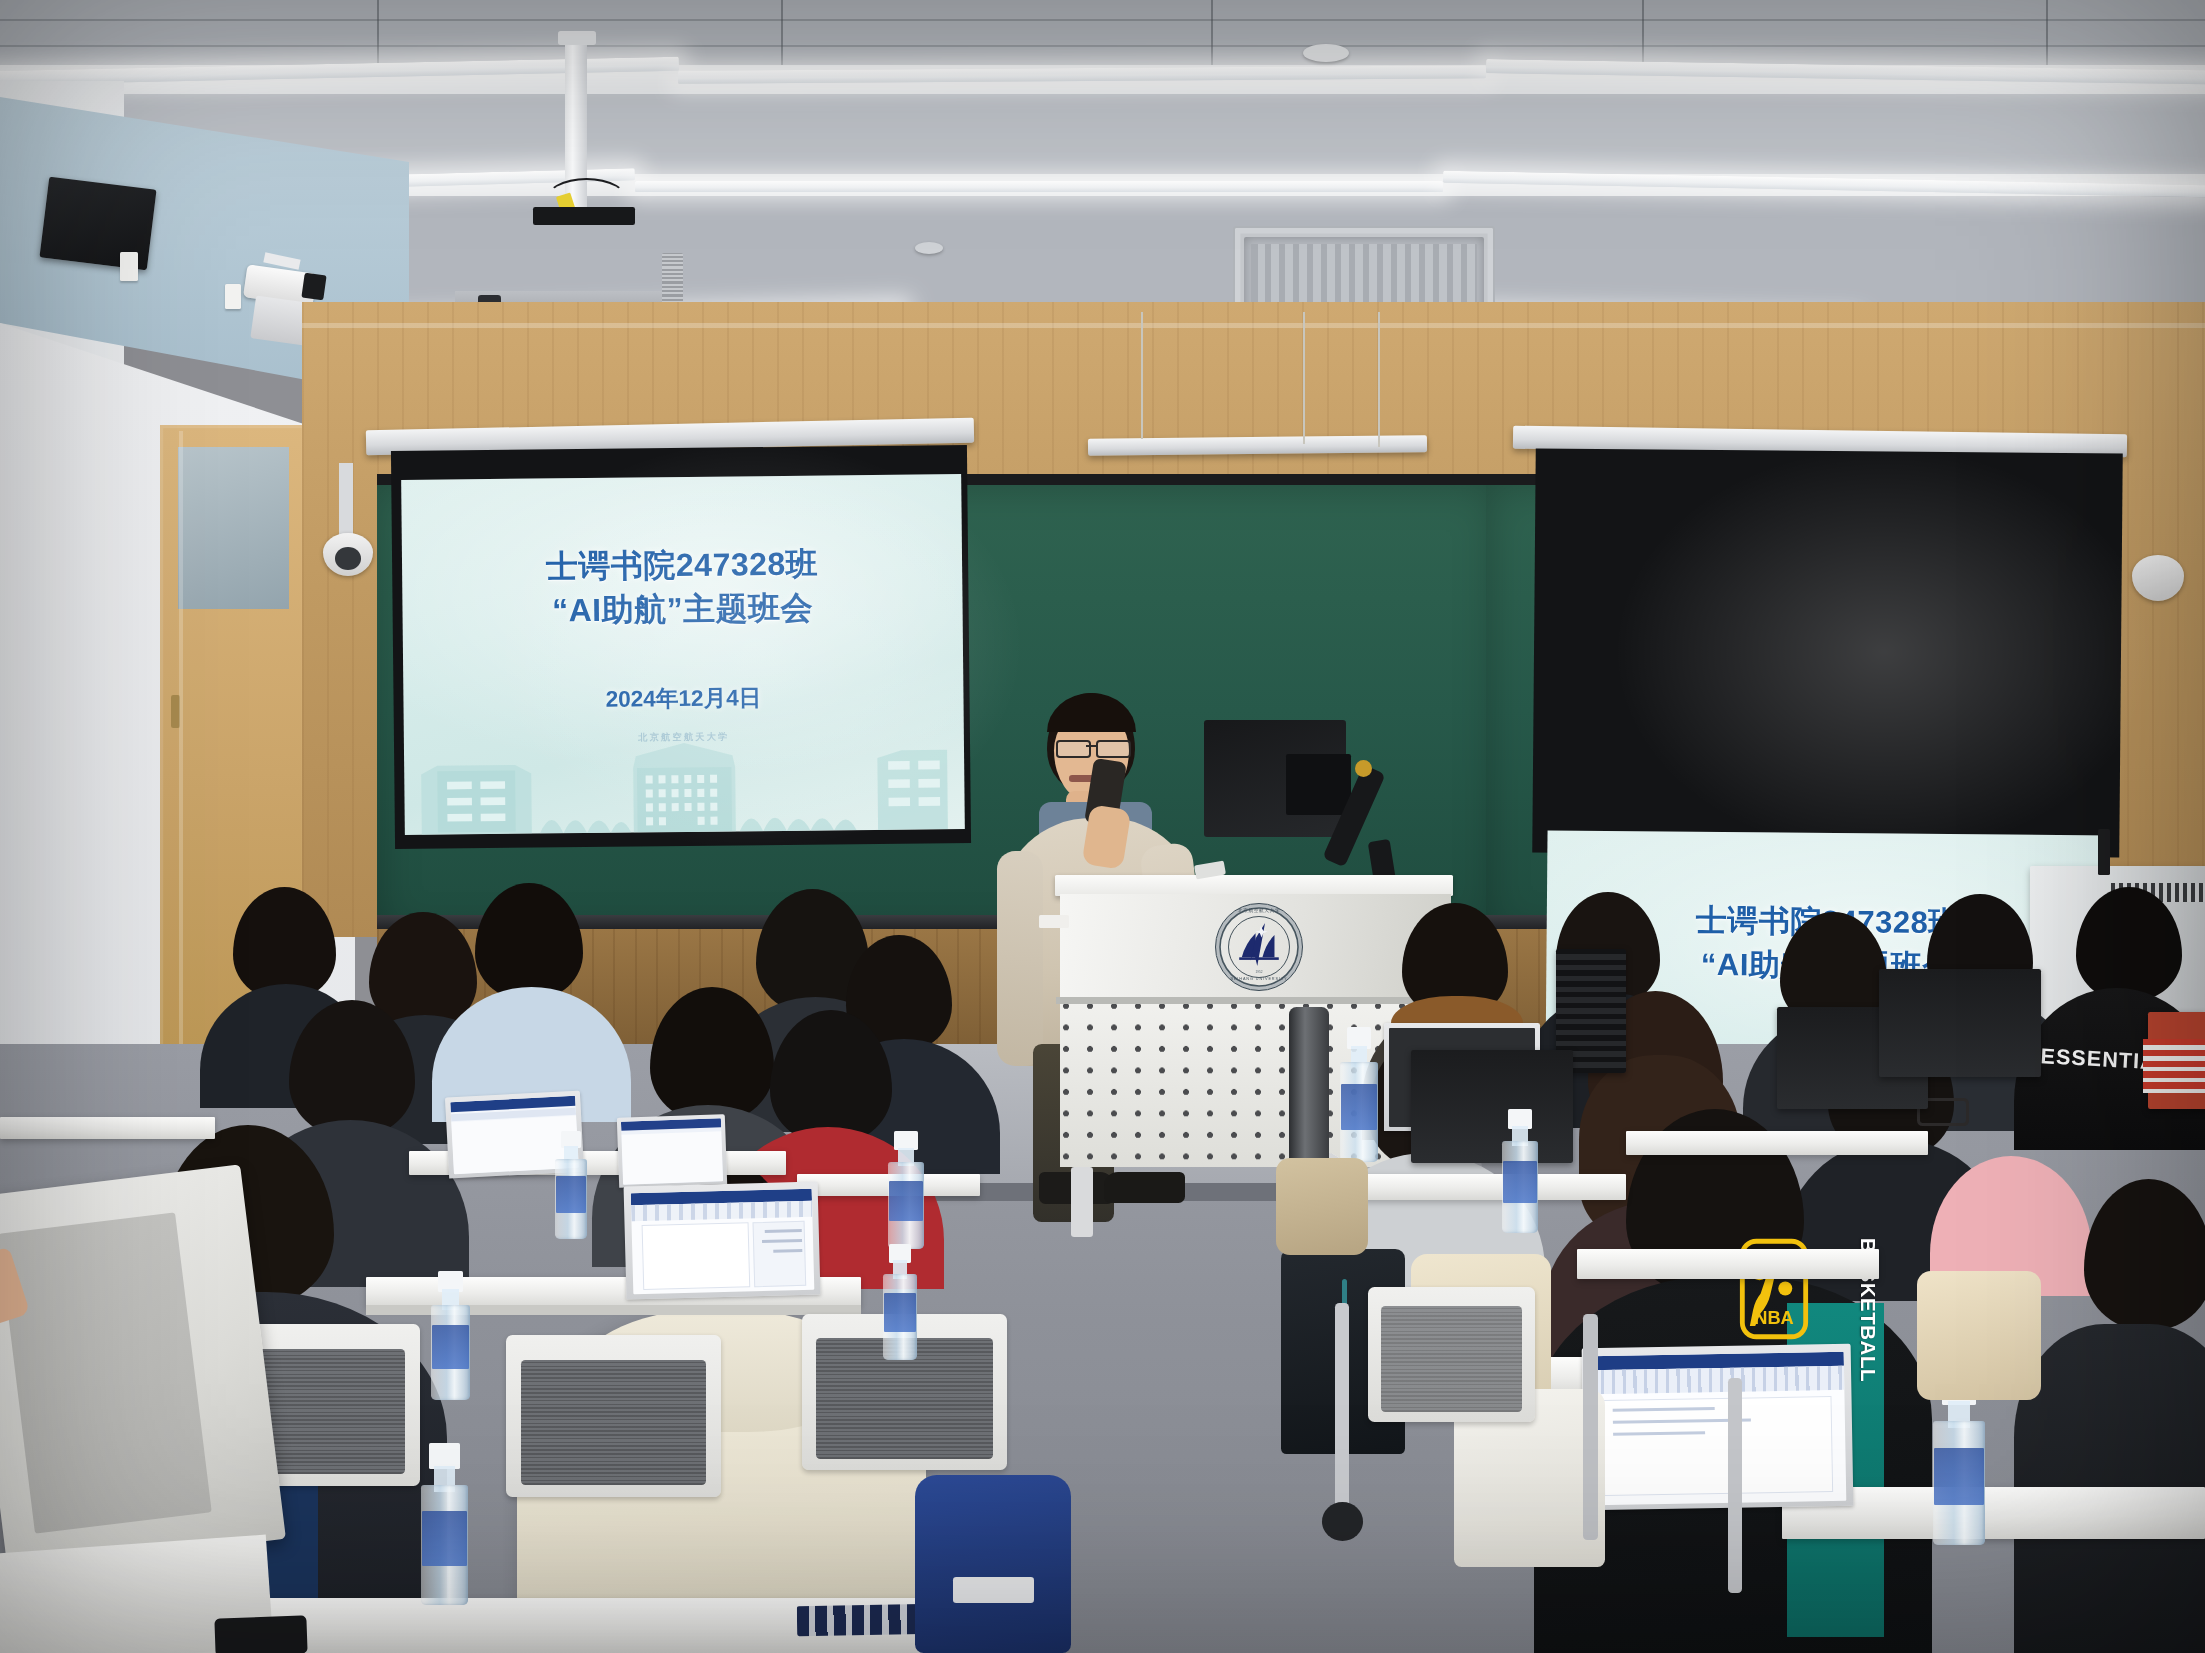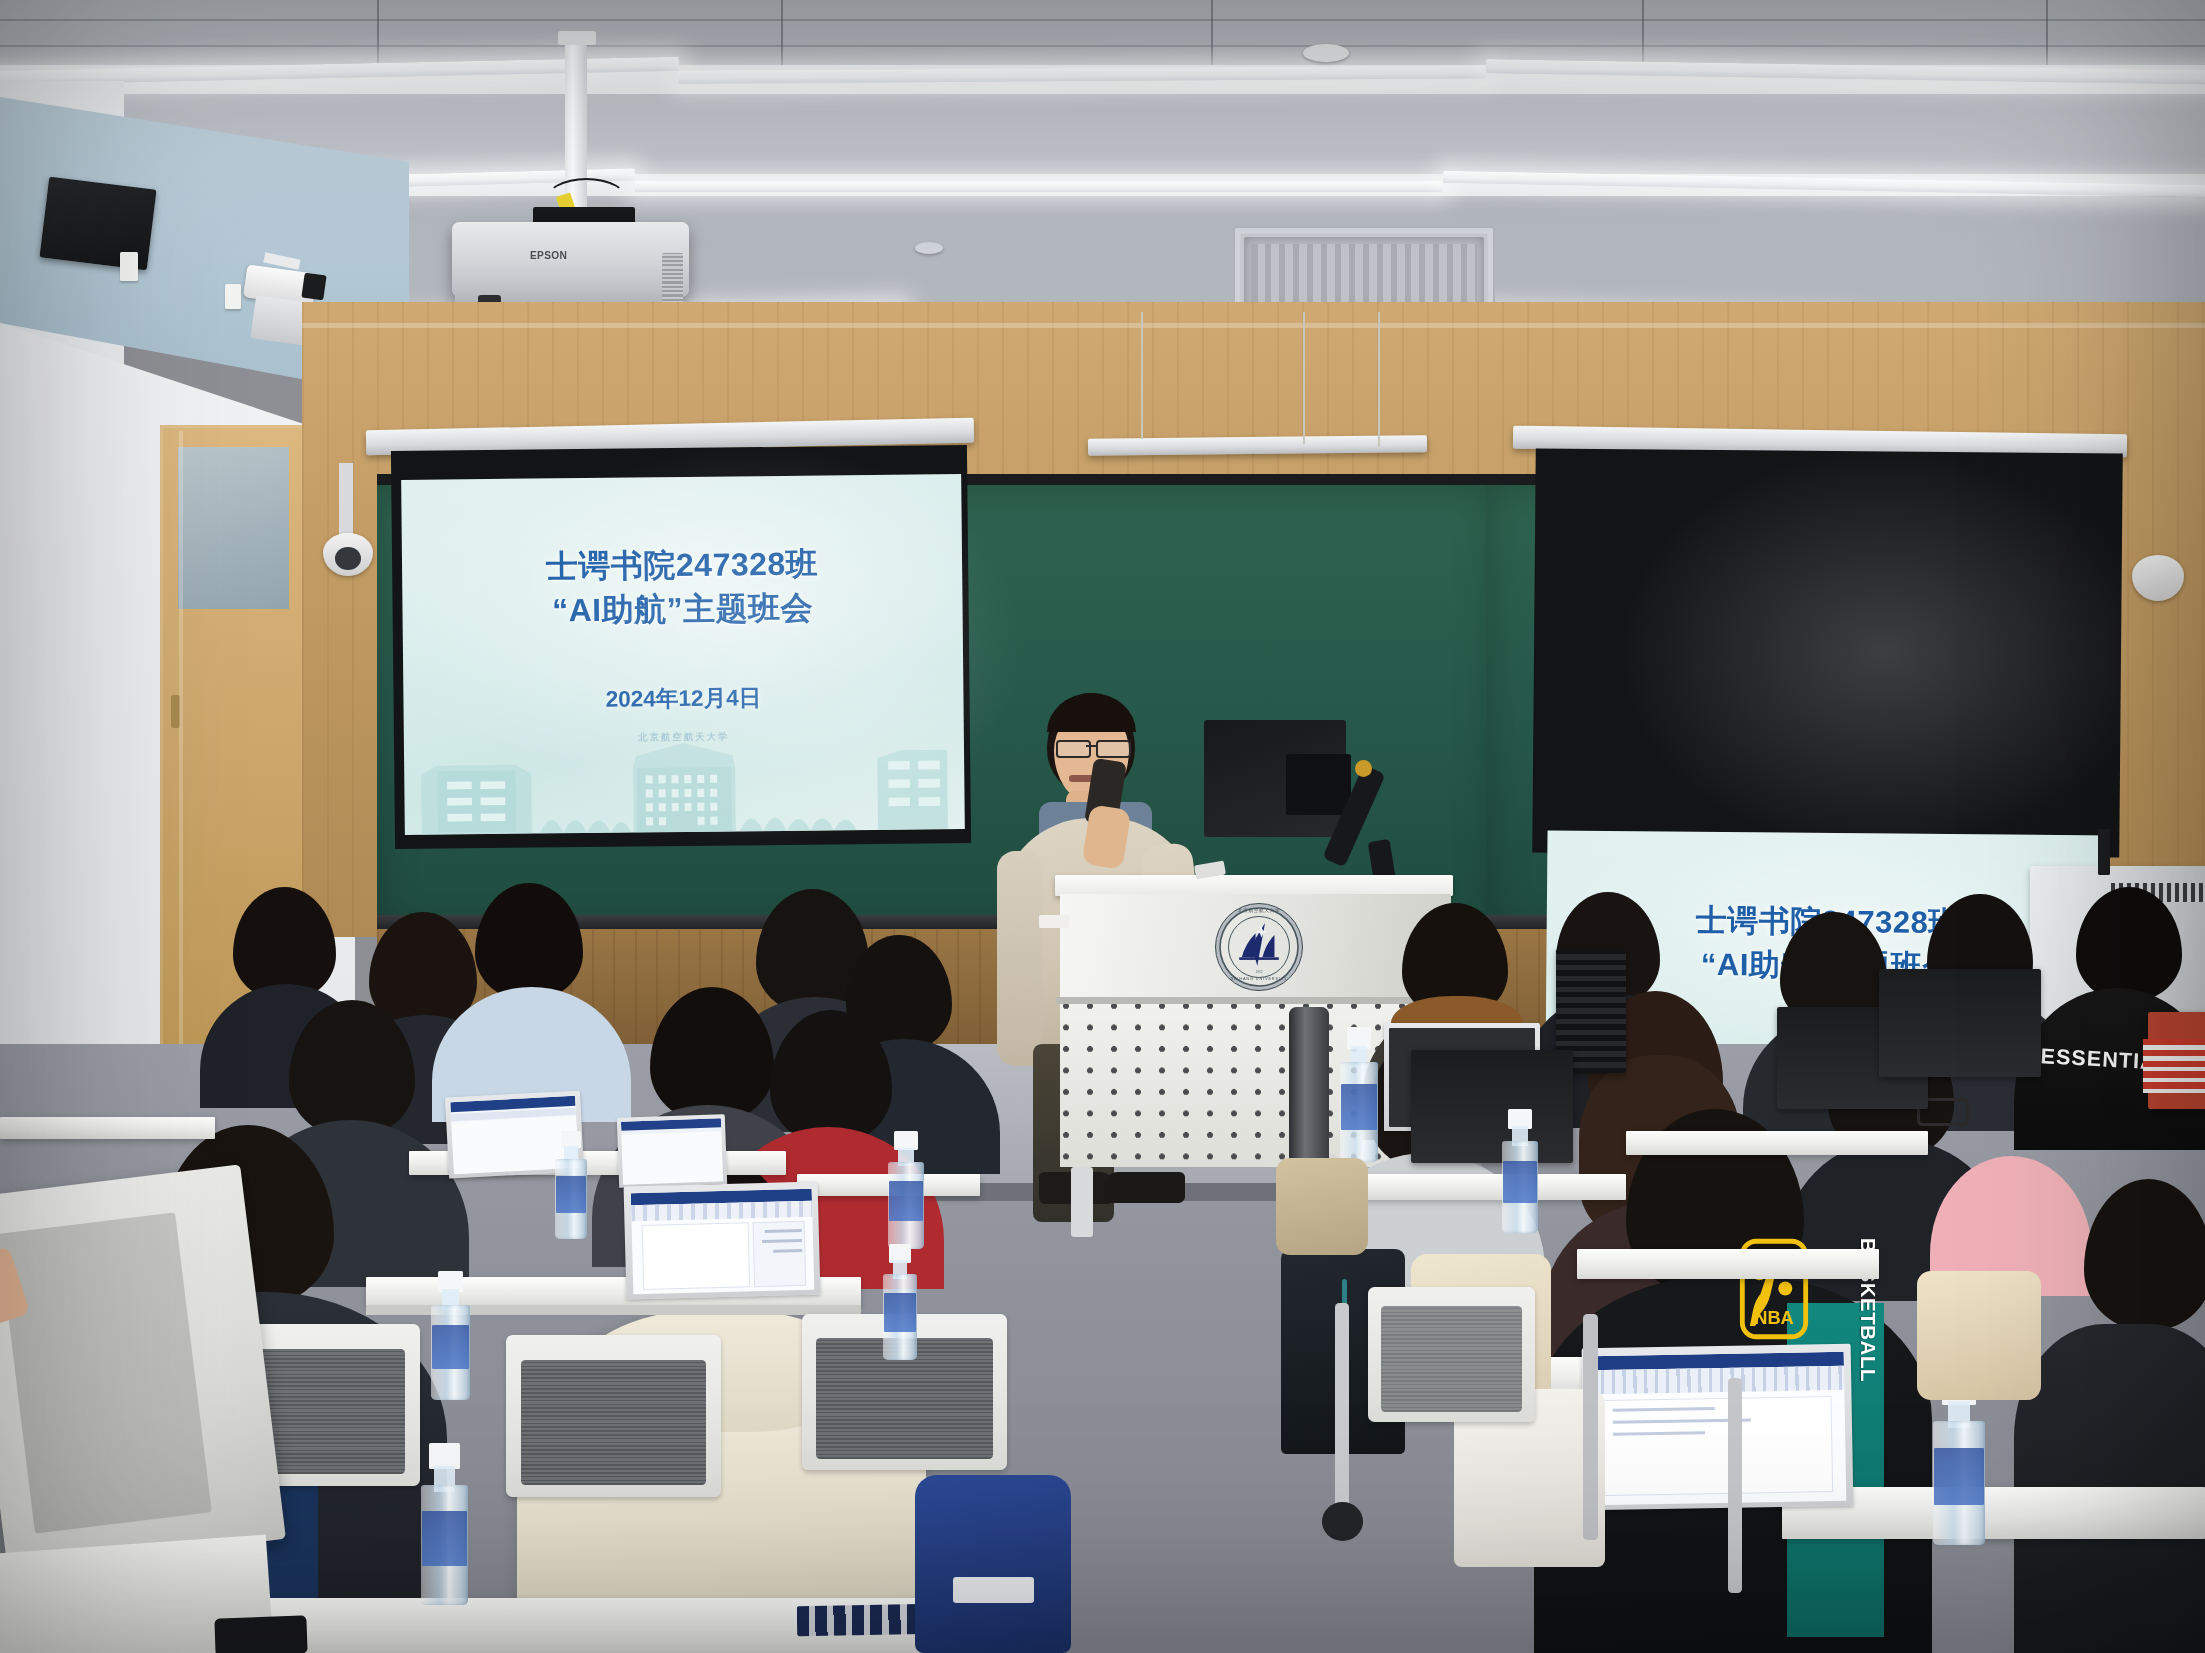--- a/index.html
+++ b/index.html
@@ -165,23 +165,20 @@
   <div class="abs smoke-det" style="left:915px;top:242px;"></div>
   <div class="abs smoke-det" style="left:1303px;top:44px;width:46px;height:18.3px;background:#e4e6e8;"></div>
   <div class="abs sprinkler" style="left:1335px;top:323px;"></div>
   <div class="abs sprinkler" style="left:1777px;top:302px;"></div>
 
   <div class="abs proj-pole" style="left:565px;top:32px;width:21.5px;height:178px;"></div>
   <div class="abs" style="left:558px;top:31px;width:38px;height:14px;background:#e3e5e7;border-radius:2.7px;"></div>
   <div class="abs proj-cable" style="left:544px;top:178px;width:81px;height:43px;"></div>
   <div class="abs proj-tie" style="left:560px;top:194px;width:15px;height:29px;transform:rotate(-18deg);"></div>
   <div class="abs" style="left:533px;top:207px;width:102px;height:18.3px;background:#18191b;border-radius:2.2px;"></div>
-  <div class="abs proj-body" style="left:452px;top:222px;width:237px;height:75px;">
-    <div class="proj-label" style="left:78px;top:28px;">EPSON</div>
-  </div>
   <div class="abs" style="left:455px;top:291px;width:226px;height:33px;background:linear-gradient(180deg,#bcbfc4,#9ea1a6);border-radius:0 0 6.5px 6.5px;"></div>
   <div class="abs proj-lens" style="left:478px;top:295px;width:22.6px;height:18.3px;"></div>
   <div class="abs" style="left:662px;top:253px;width:20.5px;height:65px;background:repeating-linear-gradient(0deg,#9a9da2 0 2.2px,#c6c9cd 2.2px 4.3px);border-radius:1.6px;"></div>
 
   <div class="abs wall-left" style="left:0;top:81px;width:124px;height:1184px;"></div>
   <div class="abs wall-left-blue" style="left:0;top:97px;width:409px;height:302px;
        clip-path:polygon(0 0,100% 65px,100% 302px,0 226px);"></div>
   <div class="abs" style="left:0;top:323px;width:355px;height:915px;background:linear-gradient(180deg,#f1f2f4,#e4e6e9);
        clip-path:polygon(0 0,100% 118px,100% 100%,0 100%);"></div>
 

